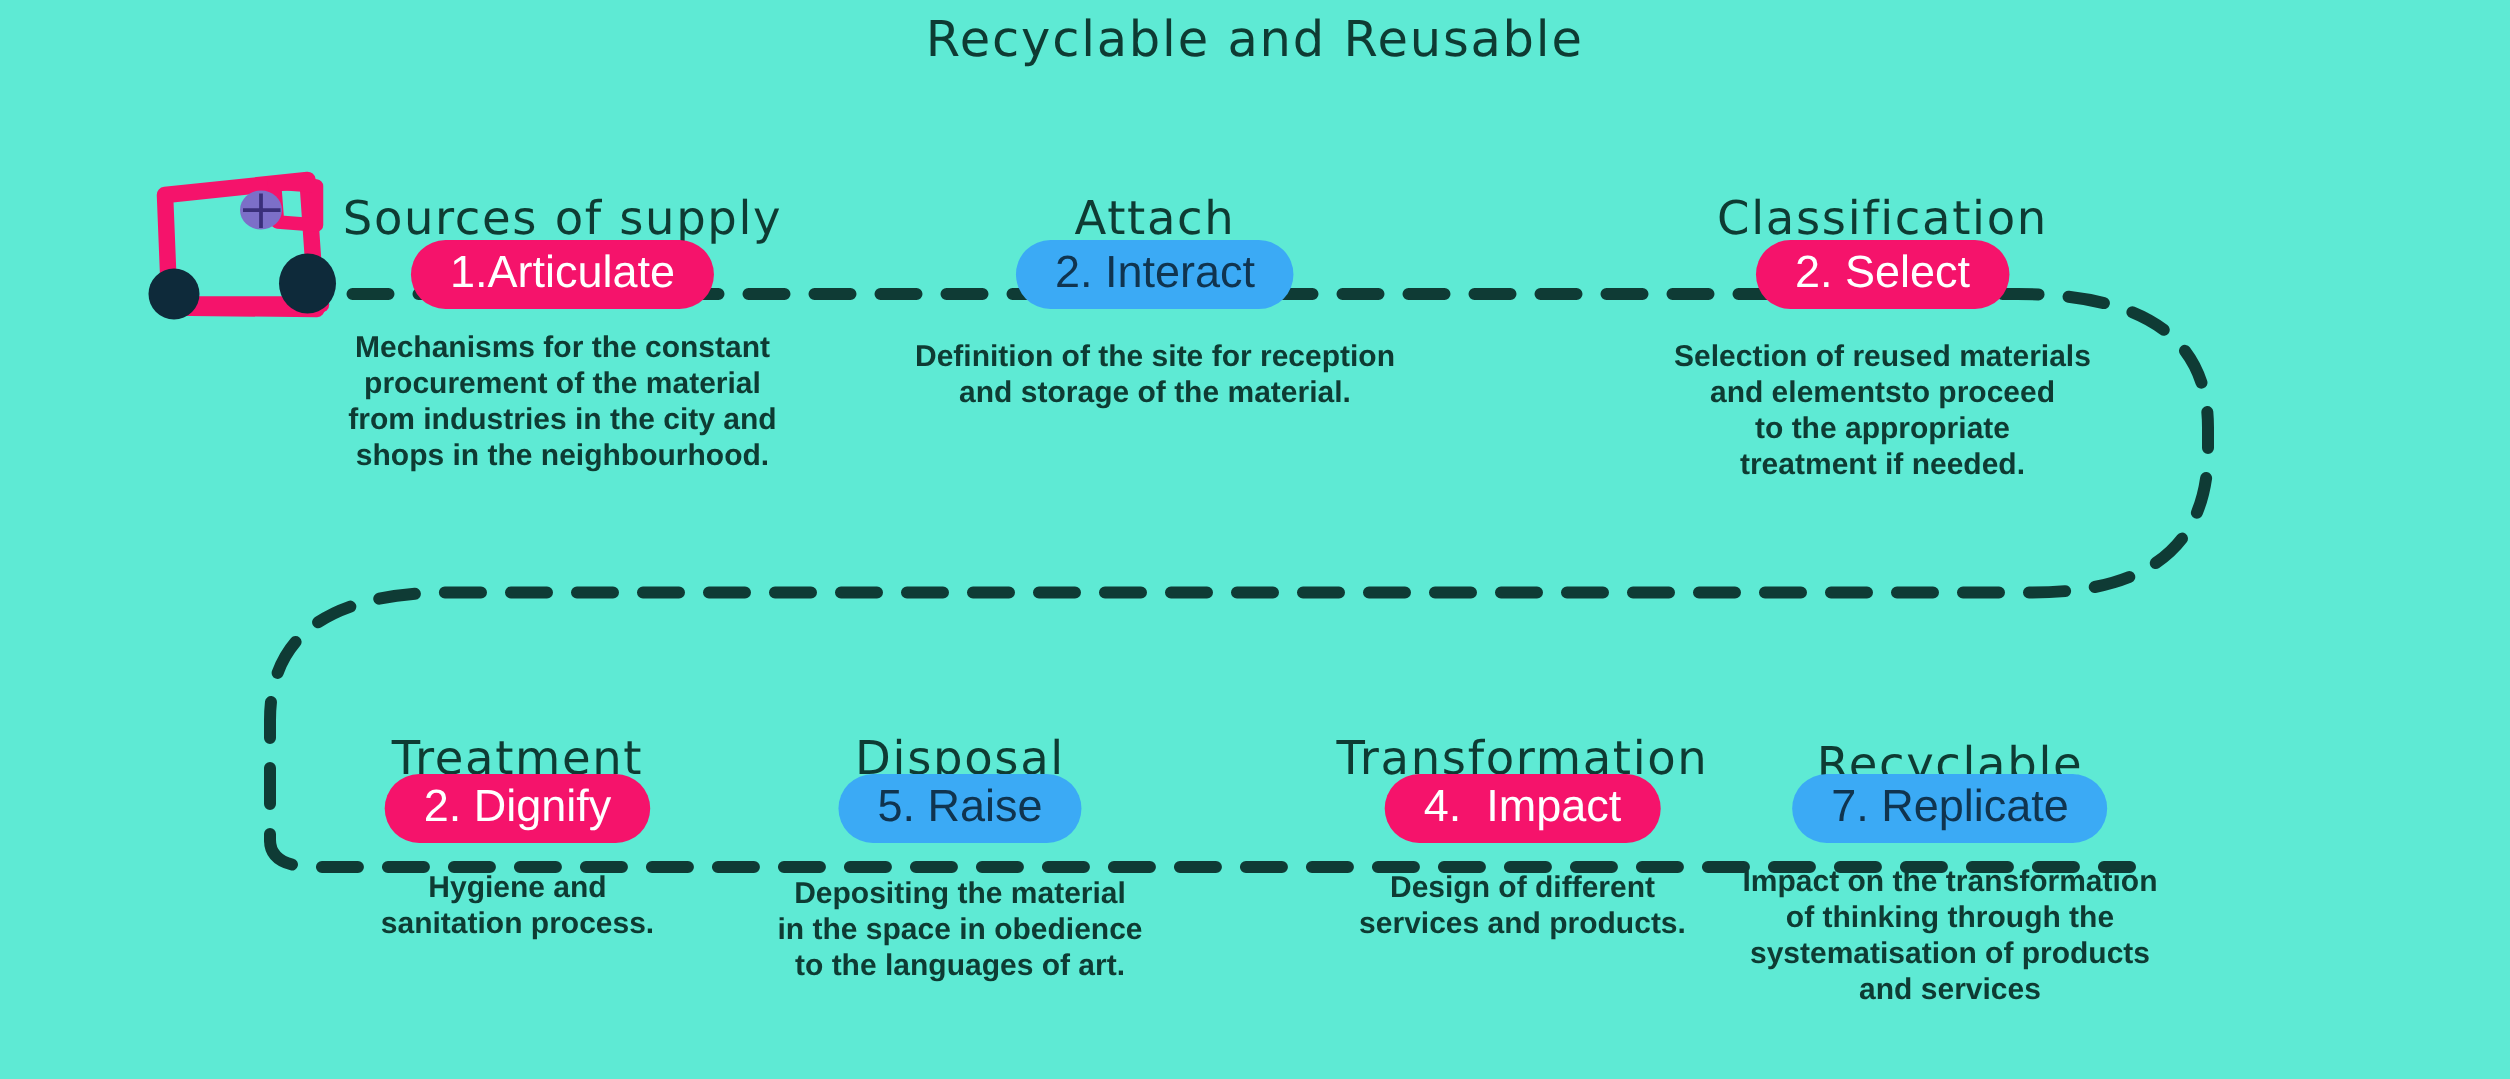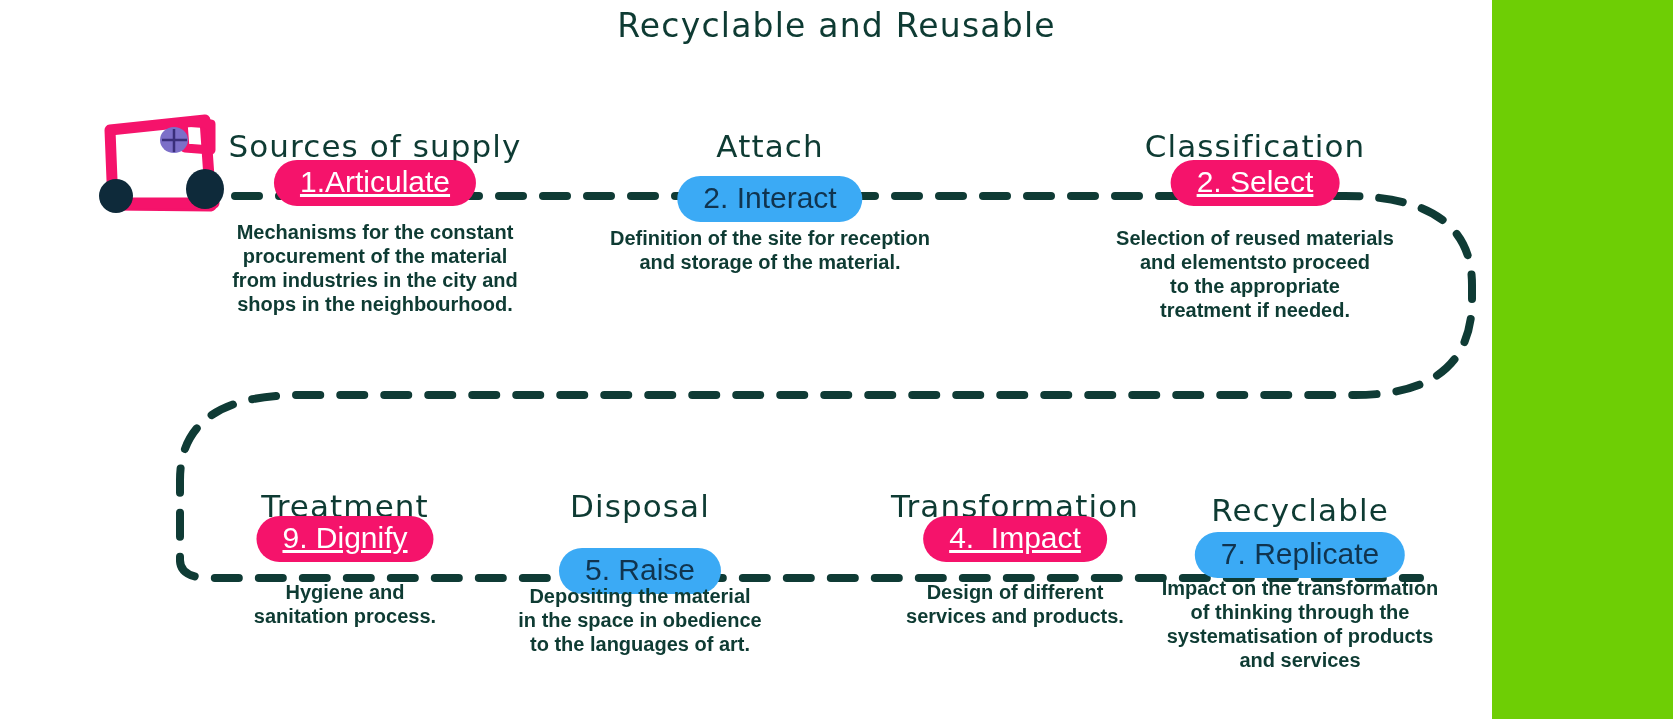--- a/index.html
+++ b/index.html
@@ -12,23 +12,23 @@
   }
 
   body {
     background:#6ECE05;
     font-family:"DejaVu Sans", sans-serif;
     position:relative;
   }
 
   #canvas {
     position:relative;
-    width:1492px;
+    width:1673px;
     height:719px;
-    background:#ffffff;
+    background:#5eead4;
     overflow:hidden;
   }
 
   
   #connector {
     position:absolute;
     left:0; top:0;
     width:1673px; height:719px;
     pointer-events:none;
     z-index:1;
@@ -76,22 +76,22 @@
     border-radius:40px;
     padding:5px 26px 8px 26px;
     white-space:pre;
     font-family:"Liberation Sans", sans-serif;
     font-size:30px;
     font-weight:400;
     line-height:1.1;
     text-align:center;
   }
 
-  .pill.pink   { background:#F5136B; color:#FFFFFF;text-decoration:underline; }
-  .pill.blue   { background:#3BAAF5; color:#10344F;margin-top:16px; }
+  .pill.pink   { background:#F5136B; color:#FFFFFF; }
+  .pill.blue   { background:#3BAAF5; color:#10344F; }
 
   .desc {
     position:absolute;
     left:50%;
     transform:translateX(-50%);
     font-family:"Liberation Sans", sans-serif;
     font-weight:bold;
     font-size:20px;
     line-height:24px;
     color:#0E3B33;
@@ -143,28 +143,28 @@
     <div class="step-heading">Classification</div>
     <div class="pill pink" style="top:52px;">2. Select</div>
     <div class="desc" style="top:118px; width:340px;">Selection of reused materials
 and elementsto proceed
 to the appropriate
 treatment if needed.</div>
   </div>
 
   <div class="step" style="left:230px; top:468px; width:230px;">
     <div class="step-heading">Treatment</div>
-    <div class="pill pink" style="top:48px;">9. Dignify</div>
+    <div class="pill pink" style="top:48px;">2. Dignify</div>
     <div class="desc" style="top:112px; width:300px;">Hygiene and
 sanitation process.</div>
   </div>
 
   <div class="step" style="left:540px; top:468px; width:200px;">
     <div class="step-heading">Disposal</div>
-    <div class="pill blue" style="top:64px;">5. Raise</div>
+    <div class="pill blue" style="top:48px;">5. Raise</div>
     <div class="desc" style="top:116px; width:320px;">Depositing the material
 in the space in obedience
 to the languages of art.</div>
   </div>
 
   <div class="step" style="left:880px; top:468px; width:270px;">
     <div class="step-heading">Transformation</div>
     <div class="pill pink" style="top:48px;">4.  Impact</div>
     <div class="desc" style="top:112px; width:300px;">Design of different
 services and products.</div>

